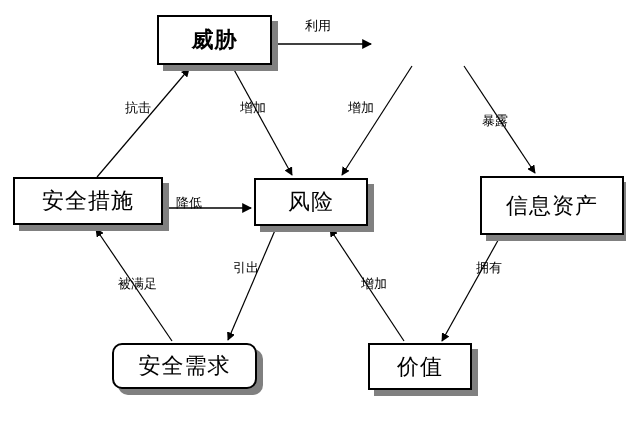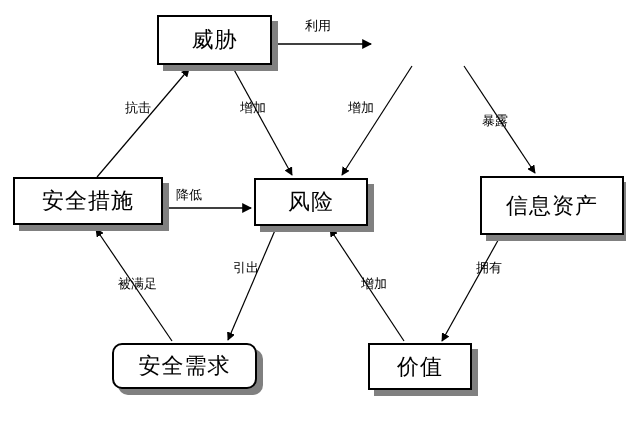--- a/index.html
+++ b/index.html
@@ -90,21 +90,21 @@
      安全需求 --&gt;
     <line x1="276" y1="228" x2="228" y2="340" stroke="#000000" stroke-width="1.2" marker-end="url(#arrow)"></line>
 
      风险 --&gt;
     <line x1="404" y1="341" x2="330" y2="229" stroke="#000000" stroke-width="1.2" marker-end="url(#arrow)"></line>
 
      价值 --&gt;
     <line x1="506" y1="226" x2="442" y2="341" stroke="#000000" stroke-width="1.2" marker-end="url(#arrow)"></line>
   </svg>
 
-  <div class="node" style="left:157px; top:15px; width:115px; height:50px;">
+  <div class="node" style="left:157px; top:15px; width:115px; height:50px;font-weight:bold;">
     <span class="node-label">威胁</span>
   </div>
 
 
   <div class="node" style="left:13px; top:177px; width:150px; height:48px;">
     <span class="node-label">安全措施</span>
   </div>
 
   <div class="node" style="left:254px; top:178px; width:114px; height:48px;">
     <span class="node-label">风险</span>
@@ -125,21 +125,21 @@
   <div class="edge-label" style="left:305px; top:19px;">利用</div>
 
   <div class="edge-label" style="left:125px; top:101px;">抗击</div>
 
   <div class="edge-label" style="left:240px; top:101px;">增加</div>
 
   <div class="edge-label" style="left:348px; top:101px;">增加</div>
 
   <div class="edge-label" style="left:482px; top:114px;">暴露</div>
 
-  <div class="edge-label" style="left:176px; top:188px;">降低</div>
+  <div class="edge-label" style="left:176px; top:196px;">降低</div>
 
   <div class="edge-label" style="left:118px; top:277px;">被满足</div>
 
   <div class="edge-label" style="left:233px; top:261px;">引出</div>
 
   <div class="edge-label" style="left:361px; top:277px;">增加</div>
 
   <div class="edge-label" style="left:476px; top:261px;">拥有</div>
 
 </div>

